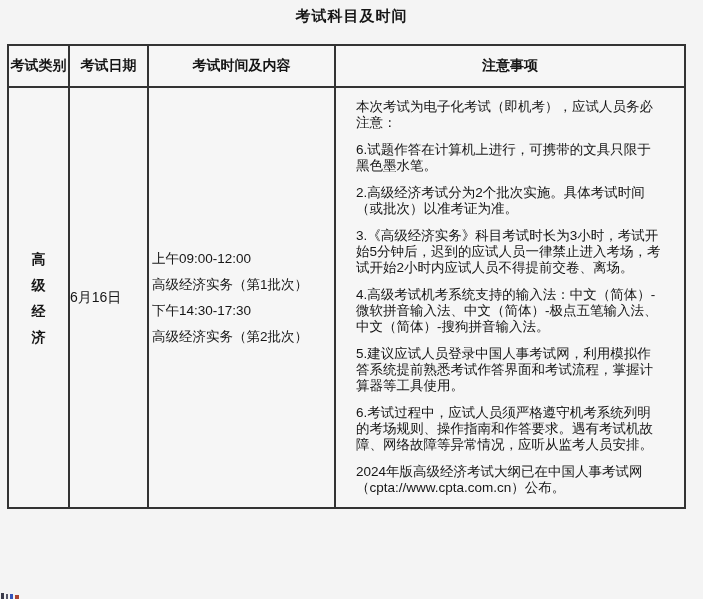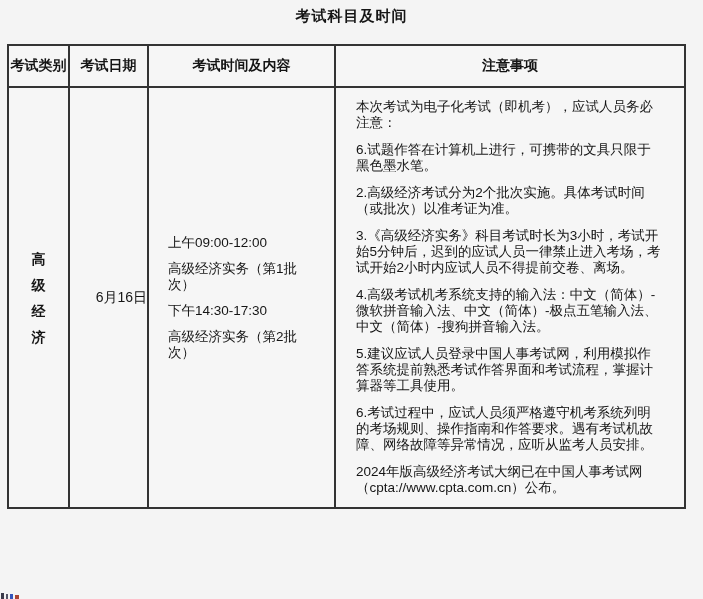--- a/index.html
+++ b/index.html
@@ -49,30 +49,30 @@
   td.cell-category {
     text-align: center;
     font-weight: bold;
     padding: 0;
   }
   td.cell-category .cat-char {
     line-height: 16px;
     margin: 10px 0;
   }
   td.cell-date {
-    text-align: right;
+    text-align: left;
     padding: 0;
   }
   td.cell-schedule {
     padding: 0 2px 0 3px;
     font-size: 13.5px;
   }
   td.cell-schedule .sched-line {
     line-height: 16px;
-    margin: 10px 16px;
+    margin: 10px 0;
   }
   td.cell-notes {
     padding: 0 20px;
     font-size: 13.5px;
   }
   td.cell-notes .note-para {
     line-height: 16px;
     margin: 11px 0;
   }
   .clipped-fragment {

